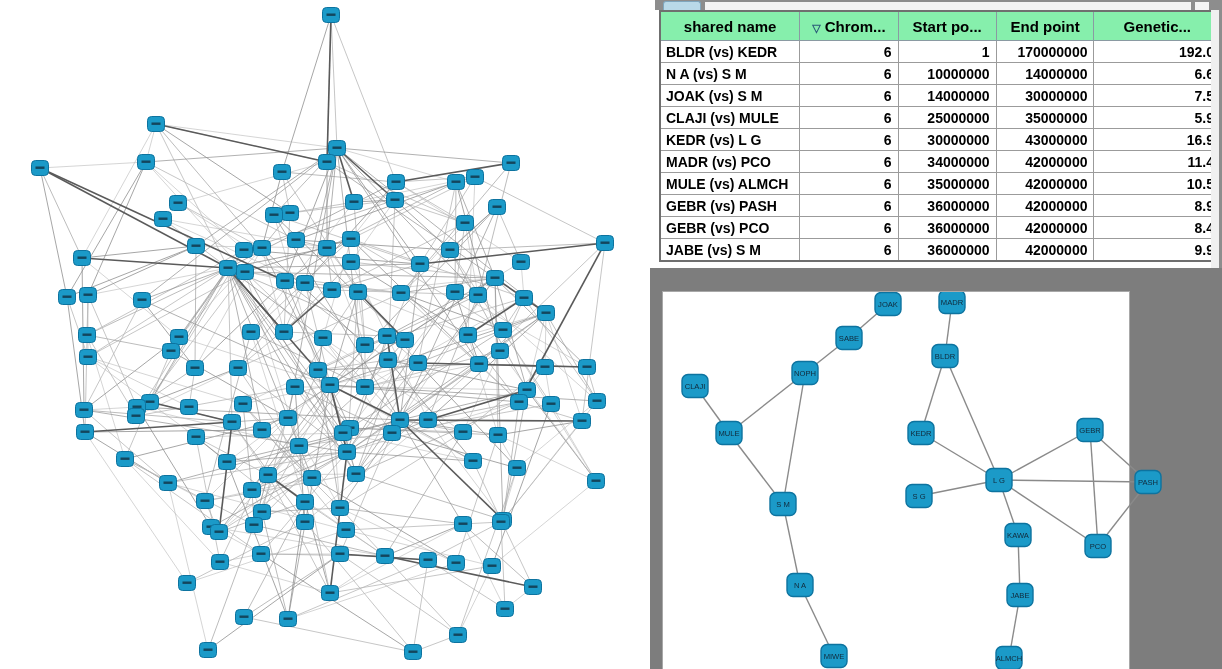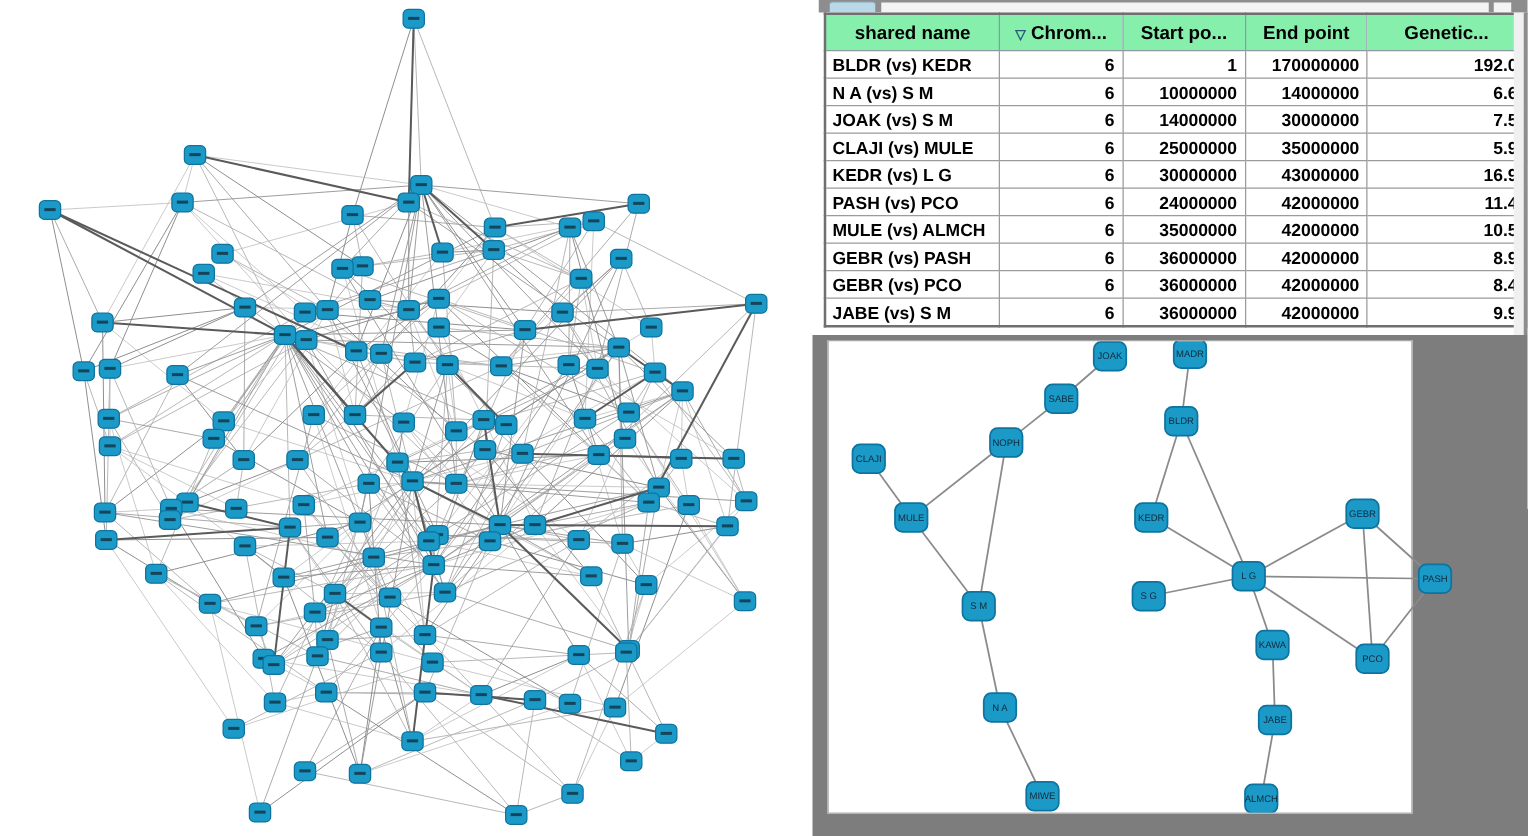--- a/index.html
+++ b/index.html
@@ -22,21 +22,21 @@
                  border:1px solid #8a9aa2;text-align:center;overflow:hidden;white-space:nowrap;padding:0 4px;}
   #attr-table td{height:21px;font-size:14px;color:#000;border:1px solid #9b9b9b;
                  padding:0 6px;overflow:hidden;white-space:nowrap;background:#fff;font-weight:bold;}
   #attr-table td.num{text-align:right;}
   #attr-table td.name{text-align:left;padding-left:5px;}
   .funnel{font-size:11px;color:#2a5a78;margin-right:4px;}
   .scroll-strip{position:absolute;right:0;top:10px;width:11px;height:258px;background:#f0f0f0;
                 border-right:3px solid #8d8d8d;box-sizing:border-box;}
   
   #detail-panel{left:650px;top:268px;width:572px;height:401px;background:#7d7d7d;}
-  #detail-canvas{position:absolute;left:12px;top:4px;width:468px;height:379px;background:#fff;
+  #detail-canvas{position:absolute;left:12px;top:23px;width:468px;height:379px;background:#fff;
                  border:1px solid #a8a8a8;box-sizing:border-box;}
   #detail-svg{width:546px;height:377px;display:block;}
   text{user-select:none;}
 </style>
 </head>
 <body>
 
 <div class="panel" id="overview-panel">
   <svg id="overview-svg">
       <line x1="331" y1="15" x2="327" y2="162" stroke="#b8b8b8" stroke-width="0.8"></line>
@@ -1104,23 +1104,23 @@
           <td class="num">5.9</td>
         </tr>
         <tr>
           <td class="name">KEDR (vs) L G</td>
           <td class="num">6</td>
           <td class="num">30000000</td>
           <td class="num">43000000</td>
           <td class="num">16.9</td>
         </tr>
         <tr>
-          <td class="name">PASH (vs) PCO</td>
+          <td class="name">MADR (vs) PCO</td>
           <td class="num">6</td>
-          <td class="num">24000000</td>
+          <td class="num">34000000</td>
           <td class="num">42000000</td>
           <td class="num">11.4</td>
         </tr>
         <tr>
           <td class="name">MULE (vs) ALMCH</td>
           <td class="num">6</td>
           <td class="num">35000000</td>
           <td class="num">42000000</td>
           <td class="num">10.5</td>
         </tr>

